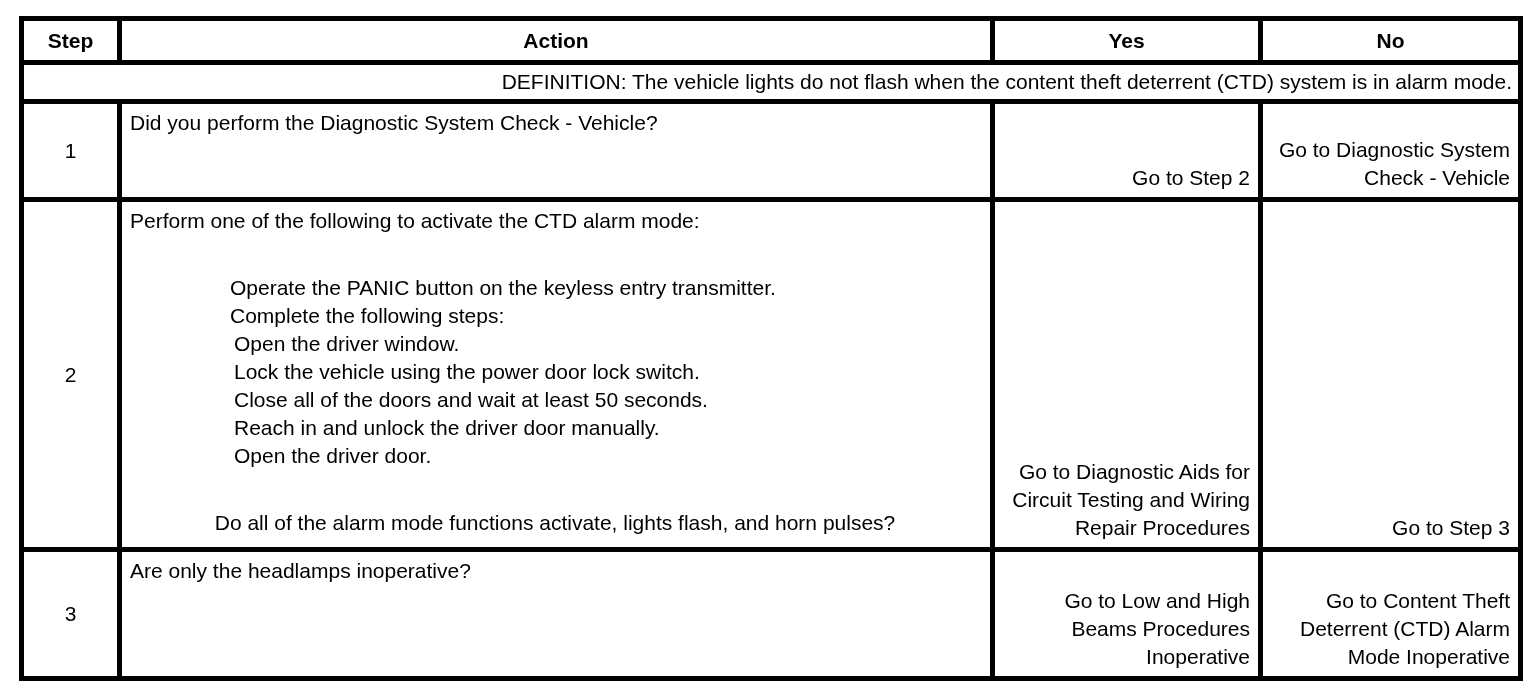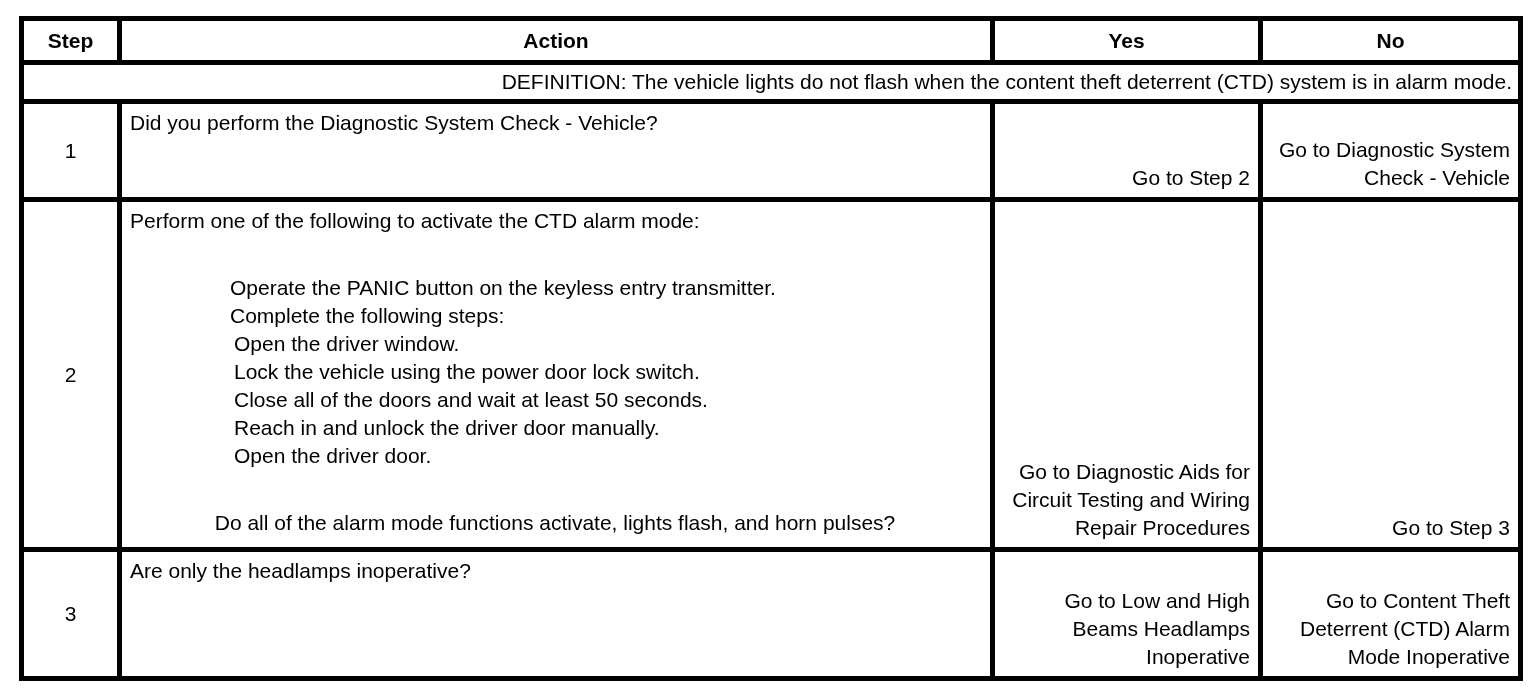--- a/index.html
+++ b/index.html
@@ -117,18 +117,18 @@
           <div class="question-line">Do all of the alarm mode functions activate, lights flash, and horn pulses?</div>
         </div>
       </td>
       <td class="choice-cell">Go to Diagnostic Aids for Circuit Testing and Wiring Repair Procedures</td>
       <td class="choice-cell">Go to Step 3</td>
     </tr>
 
     <tr class="r3">
       <td class="step-cell">3</td>
       <td class="action-cell">Are only the headlamps inoperative?</td>
-      <td class="choice-cell">Go to Low and High Beams Headlamps Inoperative</td>
+      <td class="choice-cell">Go to Low and High Beams Procedures Inoperative</td>
       <td class="choice-cell">Go to Content Theft Deterrent (CTD) Alarm Mode Inoperative</td>
     </tr>
   </tbody>
     </table>
 </div>
 
 </body></html>

